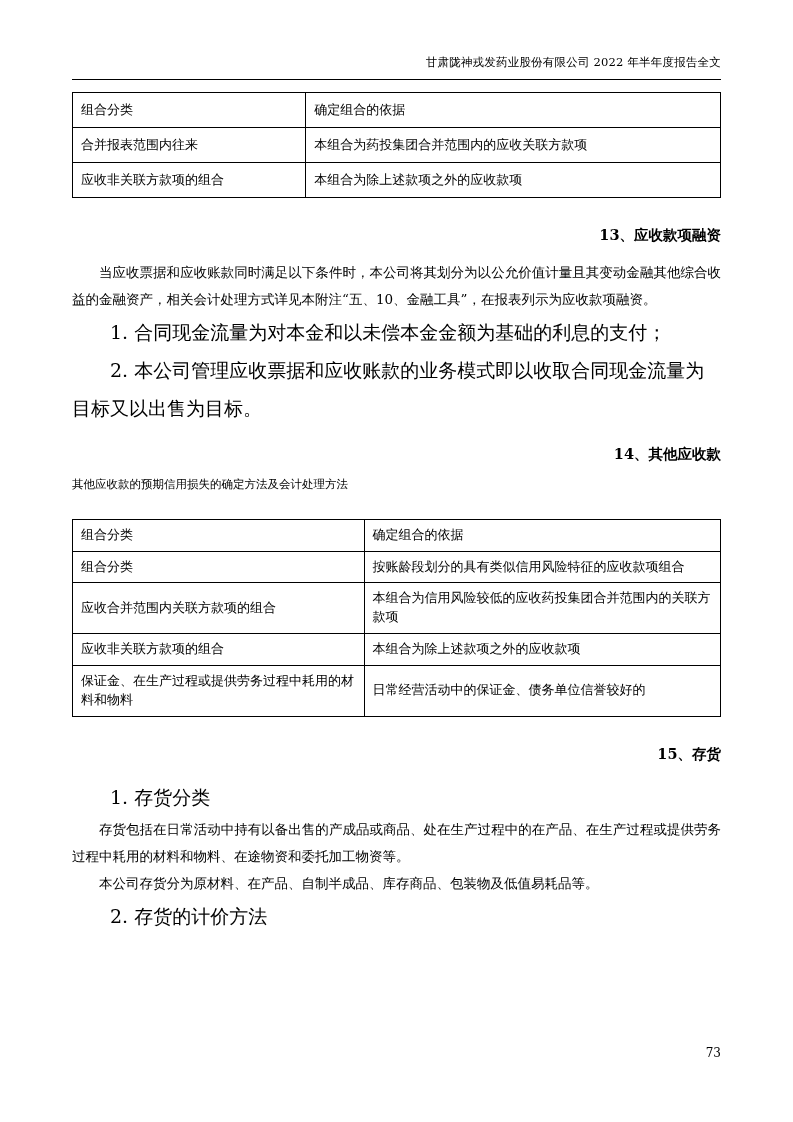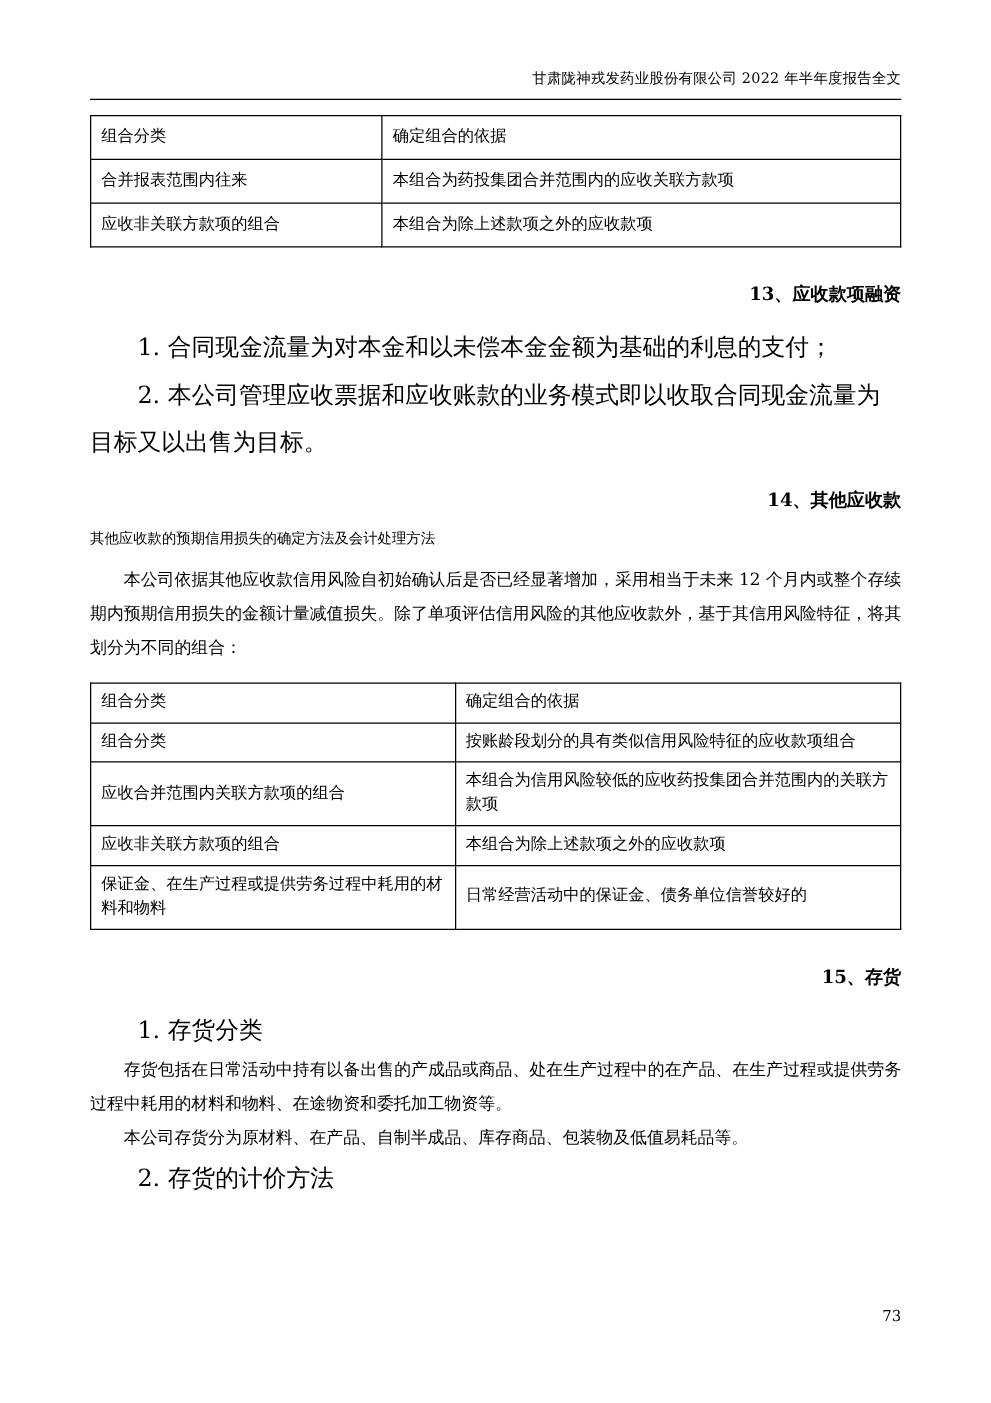--- a/index.html
+++ b/index.html
@@ -136,34 +136,34 @@
         </tr>
       </tbody>
     </table>
 
     <div class="spacer-28"></div>
 
     <h3 class="sec">13、应收款项融资</h3>
 
     <div class="spacer-14"></div>
 
+    <p class="body indent">当应收票据和应收账款同时满足以下条件时，本公司将其划分为以公允价值计量且其变动金融其他综合收益的金融资产，相关会计处理方式详见本附注“五、10、金融工具”，在报表列示为应收款项融资。</p>
     <p class="list">1. 合同现金流量为对本金和以未偿本金金额为基础的利息的支付；</p>
     <p class="list">2. 本公司管理应收票据和应收账款的业务模式即以收取合同现金流量为目标又以出售为目标。</p>
 
     <div class="spacer-18"></div>
 
     <h3 class="sec">14、其他应收款</h3>
 
     <div class="spacer-10"></div>
 
     <p class="small-note">其他应收款的预期信用损失的确定方法及会计处理方法</p>
 
     <div class="spacer-10"></div>
 
-    <p class="body indent">本公司依据其他应收款信用风险自初始确认后是否已经显著增加，采用相当于未来 12 个月内或整个存续期内预期信用损失的金额计量减值损失。除了单项评估信用风险的其他应收款外，基于其信用风险特征，将其划分为不同的组合：</p>
 
     <div class="spacer-14"></div>
 
     <table class="doc-table">
       <colgroup>
           <col style="width:45%">
           <col style="width:55%">
         </colgroup>
       <tbody>
         <tr>

